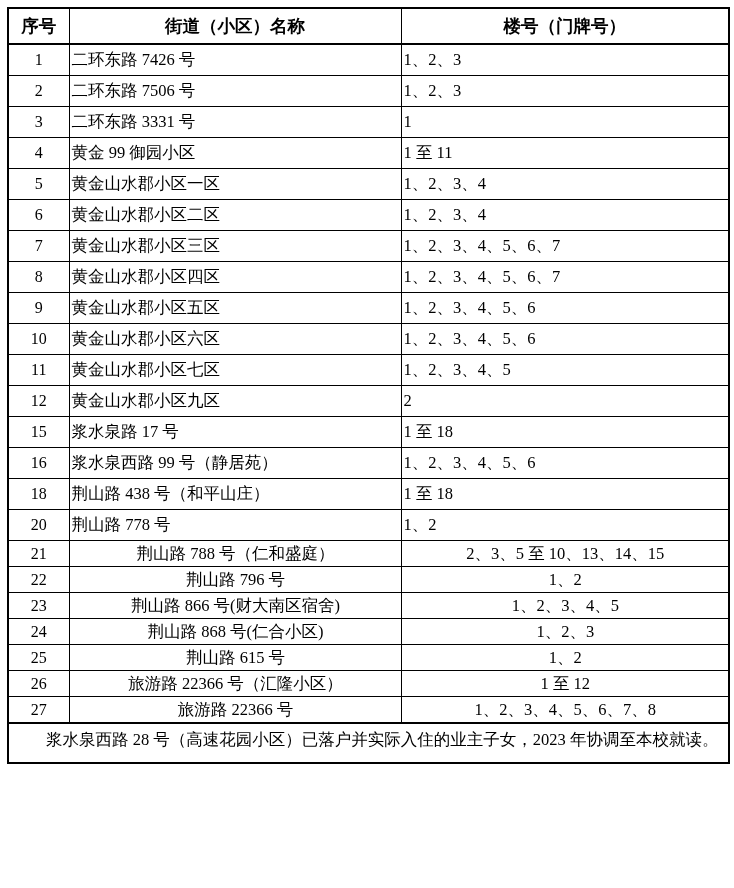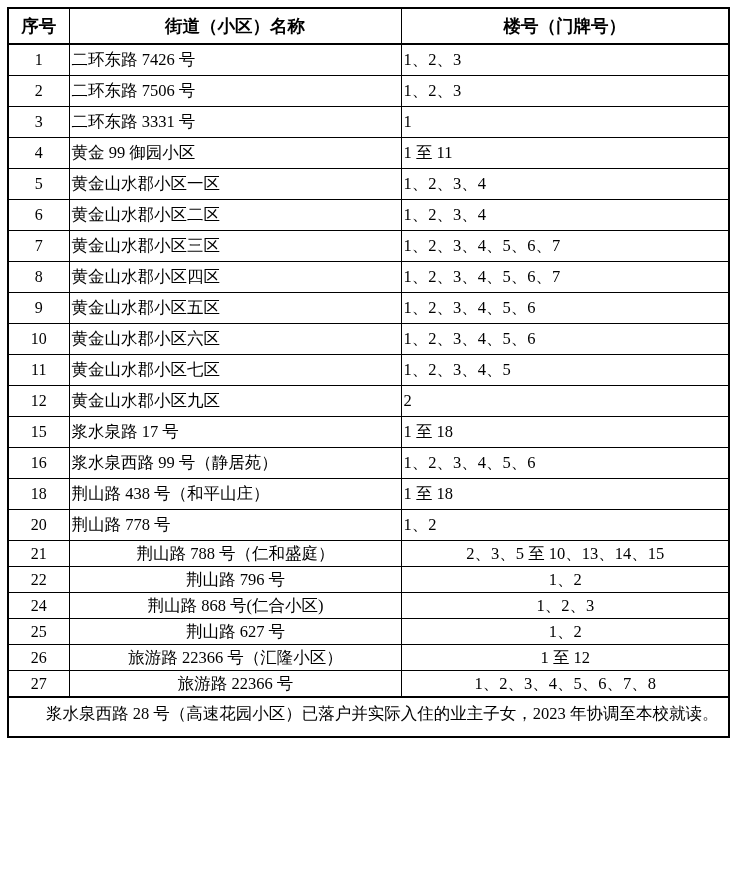--- a/index.html
+++ b/index.html
@@ -164,27 +164,32 @@
     <td class="cell-no">21</td>
     <td class="cell-name">荆山路 788 号（仁和盛庭）</td>
     <td class="cell-bld">2、3、5 至 10、13、14、15</td>
   </tr>
         <tr class="compact">
     <td class="cell-no">22</td>
     <td class="cell-name">荆山路 796 号</td>
     <td class="cell-bld">1、2</td>
   </tr>
         <tr class="compact">
+    <td class="cell-no">23</td>
+    <td class="cell-name">荆山路 866 号(财大南区宿舍)</td>
+    <td class="cell-bld">1、2、3、4、5</td>
+  </tr>
+        <tr class="compact">
     <td class="cell-no">24</td>
     <td class="cell-name">荆山路 868 号(仁合小区)</td>
     <td class="cell-bld">1、2、3</td>
   </tr>
         <tr class="compact">
     <td class="cell-no">25</td>
-    <td class="cell-name">荆山路 627 号</td>
+    <td class="cell-name">荆山路 615 号</td>
     <td class="cell-bld">1、2</td>
   </tr>
         <tr class="compact">
     <td class="cell-no">26</td>
     <td class="cell-name">旅游路 22366 号（汇隆小区）</td>
     <td class="cell-bld">1 至 12</td>
   </tr>
         <tr class="compact">
     <td class="cell-no">27</td>
     <td class="cell-name">旅游路 22366 号</td>

